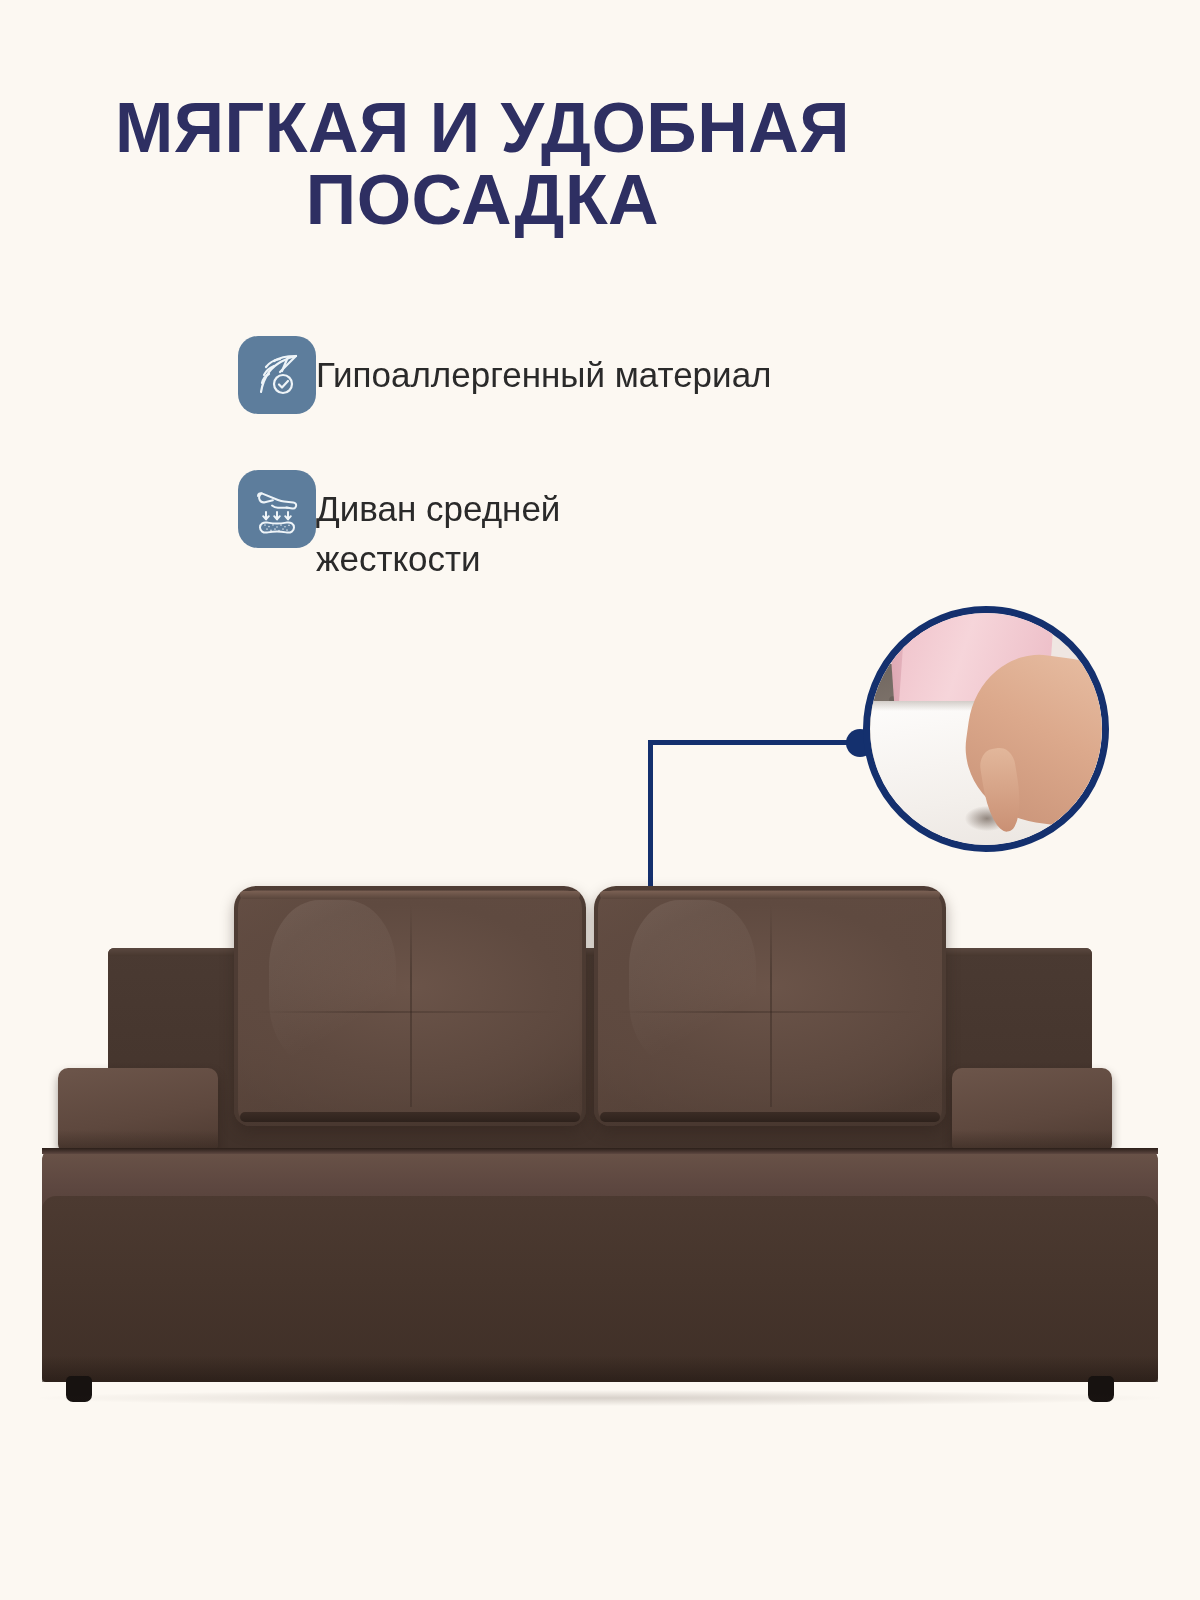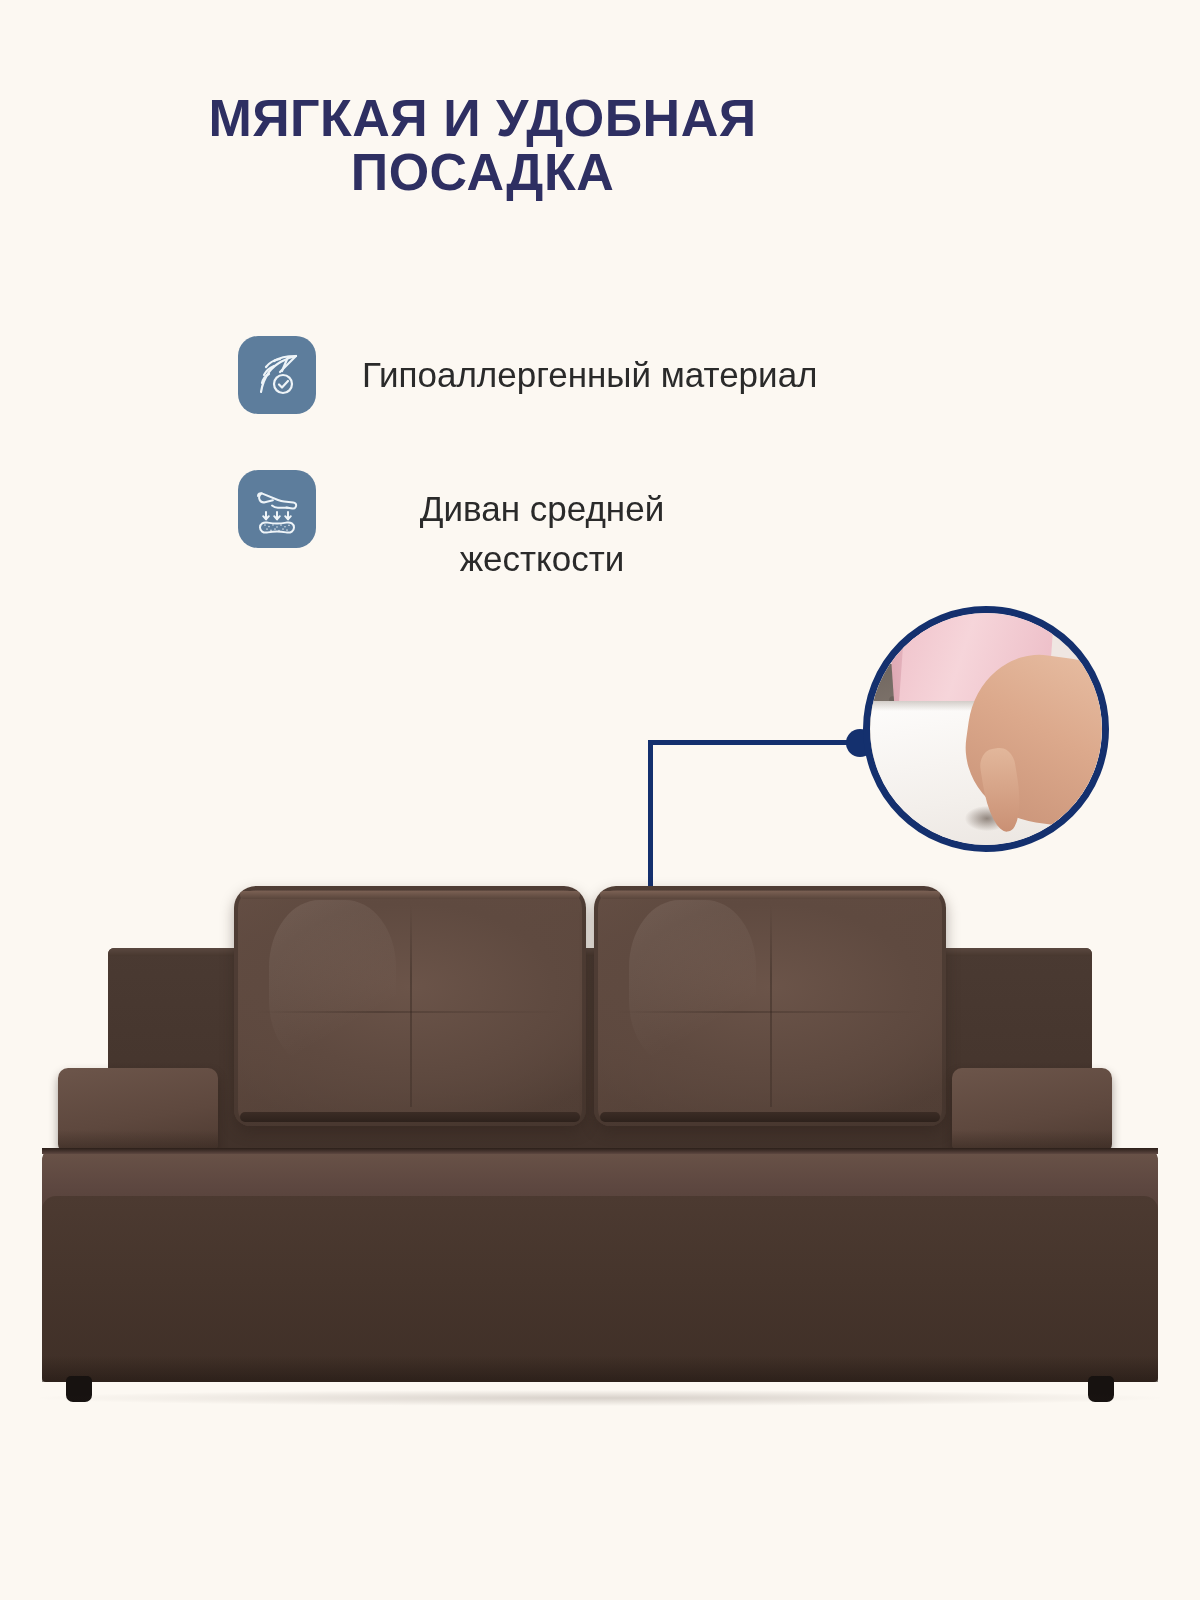--- a/index.html
+++ b/index.html
@@ -26,21 +26,21 @@
   }
 
   
   .headline {
     position: absolute;
     left: 0;
     top: 92px;
     width: 965px;
     text-align: center;
     color: #2e2f62;
-    font-size: 52px;
+    font-size: 70px;
     line-height: 1.03;
     font-weight: 700;
     letter-spacing: 0.5px;
     white-space: pre-line;
     font-family: "Liberation Sans", "DejaVu Sans", sans-serif;
   }
 
   
   .features {
     position: absolute;
@@ -62,29 +62,28 @@
     height: 78px;
     border-radius: 20px;
     background: #5d7d9c;
     display: flex;
     align-items: center;
     justify-content: center;
   }
   .feature-icon svg { display: block; }
 
   .feature-label {
-    margin-left: 46px;
     color: #2a2a2a;
     font-size: 35px;
     line-height: 1.42;
     font-weight: 400;
     padding-top: 14px;
     max-width: 640px;
   }
-  .feature-label.wrap { max-width: 360px; text-align: center; }
+  .feature-label.wrap { max-width: 360px; }
 
   
   .callout {
     position: absolute;
     left: 863px;
     top: 606px;
     width: 246px;
     height: 246px;
     border-radius: 50%;
     border: 7px solid #14306e;

